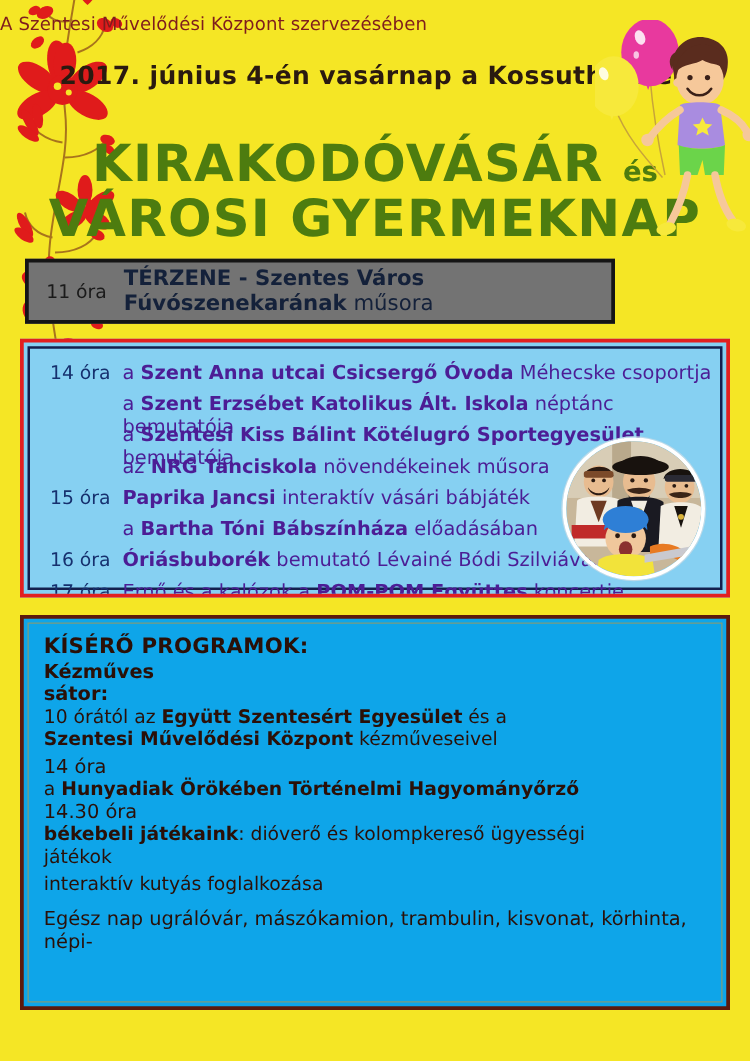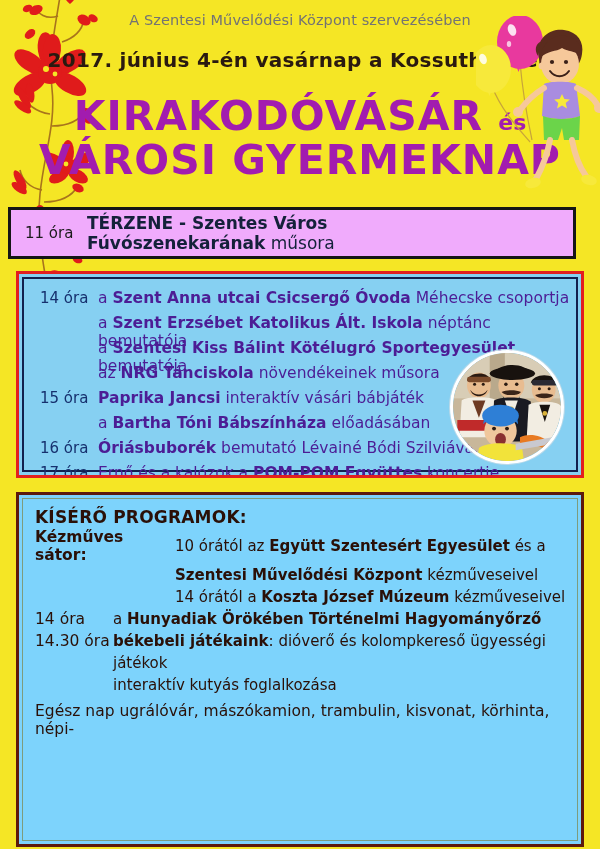--- a/index.html
+++ b/index.html
@@ -14,47 +14,47 @@
 
   
   #folk-border{
     position:absolute;left:0;top:-6px;width:108px;height:300px;
     pointer-events:none;
   }
 
   
   .organizer{
     position:absolute;left:0;right:0;top:12px;
-    text-align:center;
-    font-size:14.5px;color:#737373;letter-spacing:.1px;
+    text-align:left;
+    font-size:14.5px;color:#7f1d1d;letter-spacing:.1px;
     font-family:"DejaVu Sans","Liberation Sans",sans-serif;
   }
   .datetime{
     position:absolute;left:0;right:0;top:48px;
     text-align:center;
     font-size:20px;font-weight:bold;color:#2A1A10;letter-spacing:.3px;
   }
   .maintitle{
-    position:absolute;left:0;right:0;top:96px;
+    position:absolute;left:0;right:0;top:111px;
     text-align:center;
-    color:#a21caf;
+    color:#4d7c0f;
     font-weight:bold;
     line-height:.98;
   }
   .title-l1{font-size:41px;letter-spacing:1px;display:block;}
   .title-l1 .es{font-size:22px;letter-spacing:0;}
   .title-l2{font-size:41px;letter-spacing:1px;display:block;margin-top:4px;}
 
   
   #kid-art{position:absolute;right:0px;top:16px;width:124px;height:190px;}
 
   
   #band-terzene{
-    position:absolute;left:8px;top:207px;width:568px;height:52px;
-    background:#f0abfc;
+    position:absolute;left:20px;top:207px;width:472px;height:52px;
+    background:#737373;
     border:3px solid #151515;
     box-sizing:border-box;
     display:flex;align-items:center;
   }
   #band-terzene .hour{
     font-size:15px;color:#1a1a1a;margin-left:14px;width:62px;flex:0 0 auto;
   }
   #band-terzene .txt{font-size:17px;color:#14213A;}
   #band-terzene .txt b{font-weight:bold;}
   #band-terzene .txt .plain{font-weight:normal;}
@@ -78,29 +78,29 @@
   .prow .body{font-size:15.5px;color:#4c1d95;}
   .prow .body b{font-weight:bold;}
   #pirates{
     position:absolute;right:12px;bottom:6px;width:108px;height:108px;
     border-radius:50%;overflow:hidden;border:3px solid #ffffff;
     box-shadow:0 0 0 1px #bcd9e8;
   }
 
   
   #box-kisero{
-    position:absolute;left:16px;top:492px;width:568px;height:355px;
-    background:#7dd3fc;
+    position:absolute;left:16px;top:492px;width:568px;height:316px;
+    background:#0ea5e9;
     border:3px solid #5C1A0C;
     box-sizing:border-box;
     overflow:hidden;
   }
   #box-kisero .inner{position:absolute;inset:3px;border:1px solid #7d9c7d;box-sizing:border-box;padding:8px 10px 0 12px;}
   .ktitle{font-size:17px;font-weight:bold;color:#2A1008;letter-spacing:.2px;margin-bottom:1px;}
-  .krow{display:flex;align-items:center;min-height:22px;}
+  .krow{display:flex;align-items:flex-start;min-height:22px;flex-direction:column;}
   .krow .lbl{flex:0 0 auto;font-size:15.5px;color:#2A1008;}
   .krow .lbl.bold{font-weight:bold;}
   .krow .body{font-size:15px;color:#2A1008;}
   .krow .body b{font-weight:bold;}
   .w-hour{width:78px;}
   .w-kez{width:140px;}
   .w-indent{width:140px;}
   .fullrow{font-size:15.5px;color:#2A1008;min-height:22px;}
 </style>
 </head>
@@ -367,24 +367,20 @@
       <div id="kisero-rows">
           <div class="krow">
             <span class="lbl bold w-kez">Kézműves sátor:</span>
             <span class="body"><span>10 órától az </span><b>Együtt Szentesért Egyesület</b><span> és a</span></span>
           </div>
           <div class="krow">
             <span class="lbl w-indent"></span>
             <span class="body"><span></span><b>Szentesi Művelődési Központ</b><span> kézműveseivel</span></span>
           </div>
           <div class="krow">
-            <span class="lbl w-indent"></span>
-            <span class="body"><span>14 órától a </span><b>Koszta József Múzeum</b><span> kézműveseivel</span></span>
-          </div>
-          <div class="krow">
             <span class="lbl w-hour">14 óra</span>
             <span class="body"><span>a </span><b>Hunyadiak Örökében Történelmi Hagyományőrző</b></span>
           </div>
           <div class="krow">
             <span class="lbl w-hour">14.30 óra</span>
             <span class="body"><span></span><b>békebeli játékaink</b><span>: dióverő és kolompkereső ügyességi</span></span>
           </div>
           <div class="krow">
             <span class="lbl w-hour"></span>
             <span class="body"><span>játékok</span></span>

